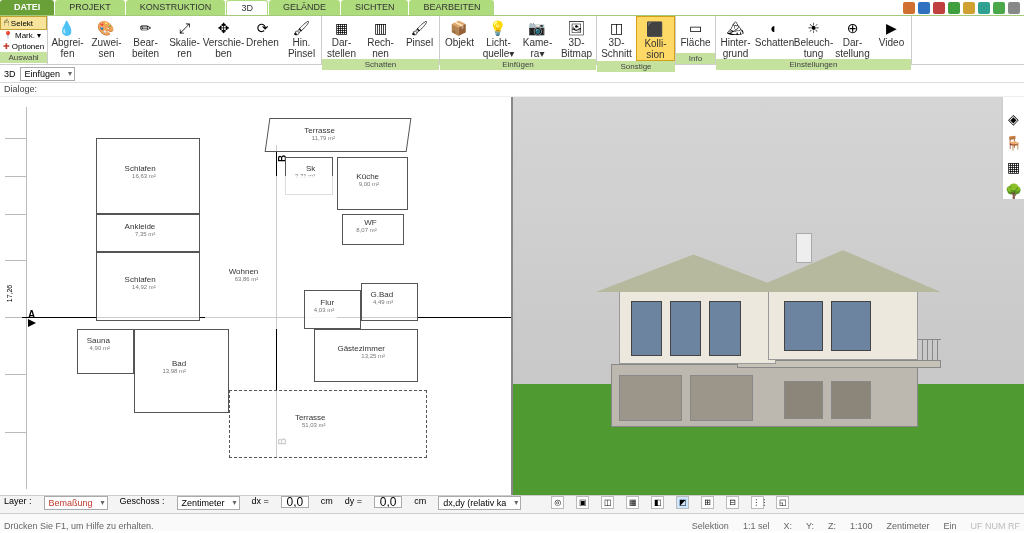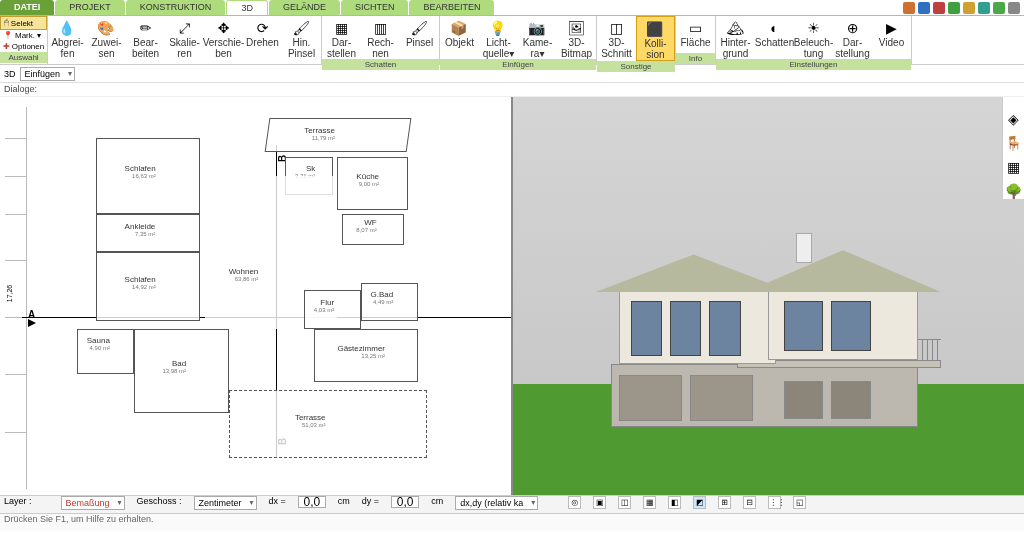--- a/index.html
+++ b/index.html
@@ -60,24 +60,24 @@
   .basement { position: absolute; background: #bdb8af; border: 1px solid #888; }
 
   
   .side-tools { position: absolute; right: 0; top: 0; width: 22px; background: #fff; border-left: 1px solid #ccc; display: flex; flex-direction: column; gap: 8px; padding-top: 14px; align-items: center; }
   .side-tool { width: 16px; height: 16px; font-size: 14px; text-align: center; cursor: pointer; }
 
   
   .input-bar { height: 18px; display: flex; gap: 12px; padding: 0 4px; border-top: 1px solid #ccc; font-size: 9px; background: #f4f4f4; }
   .input-bar input { width: 28px; height: 12px; font-size: 12px; border: 1px solid #aaa; text-align: center; }
   .input-bar .mini-btn { width: 13px; height: 13px; border: 1px solid #bbb; background: #fff; font-size: 8px; text-align: center; line-height: 11px; cursor: pointer; }
-  .redtext { color: #c0392b; margin-left: 17px; }
-
-  
-  .status-bar { height: 18px; display: flex; align-items: flex-start; font-size: 9px; color: #666; border-top: 1px solid #ccc; background: #fafafa; padding: 0 4px; }
+  .redtext { color: #c0392b; }
+
+  
+  .status-bar { height: 18px; display: flex; align-items: flex-end; font-size: 9px; color: #666; border-top: 1px solid #ccc; background: #fafafa; padding: 0 4px; }
   .status-bar .seg { margin-right: 16px; }
   .status-bar .right { margin-left: auto; display: flex; gap: 14px; }
 </style>
 </head>
 <body>
 
 <div class="menu-tabs">
   <div class="menu-tab file">DATEI</div>
   <div class="menu-tab">PROJEKT</div>
   <div class="menu-tab">KONSTRUKTION</div>
@@ -351,13 +351,24 @@
   <div class="mini-btn">◧</div>
   <div class="mini-btn" style="background:#cfe6ff">◩</div>
   <div class="mini-btn">⊞</div>
   <div class="mini-btn">⊟</div>
   <div class="mini-btn">⋮⋮</div>
   <div class="mini-btn">◱</div>
 </div>
 
 <div class="status-bar">
   <span class="seg">Drücken Sie F1, um Hilfe zu erhalten.</span>
+  <div class="right">
+    <span>Selektion</span>
+    <span>1:1 sel</span>
+    <span>X:</span>
+    <span>Y:</span>
+    <span>Z:</span>
+    <span>1:100</span>
+    <span>Zentimeter</span>
+    <span>Ein</span>
+    <span style="color:#bbb">UF NUM RF</span>
+  </div>
 </div>
 
 </body></html>

